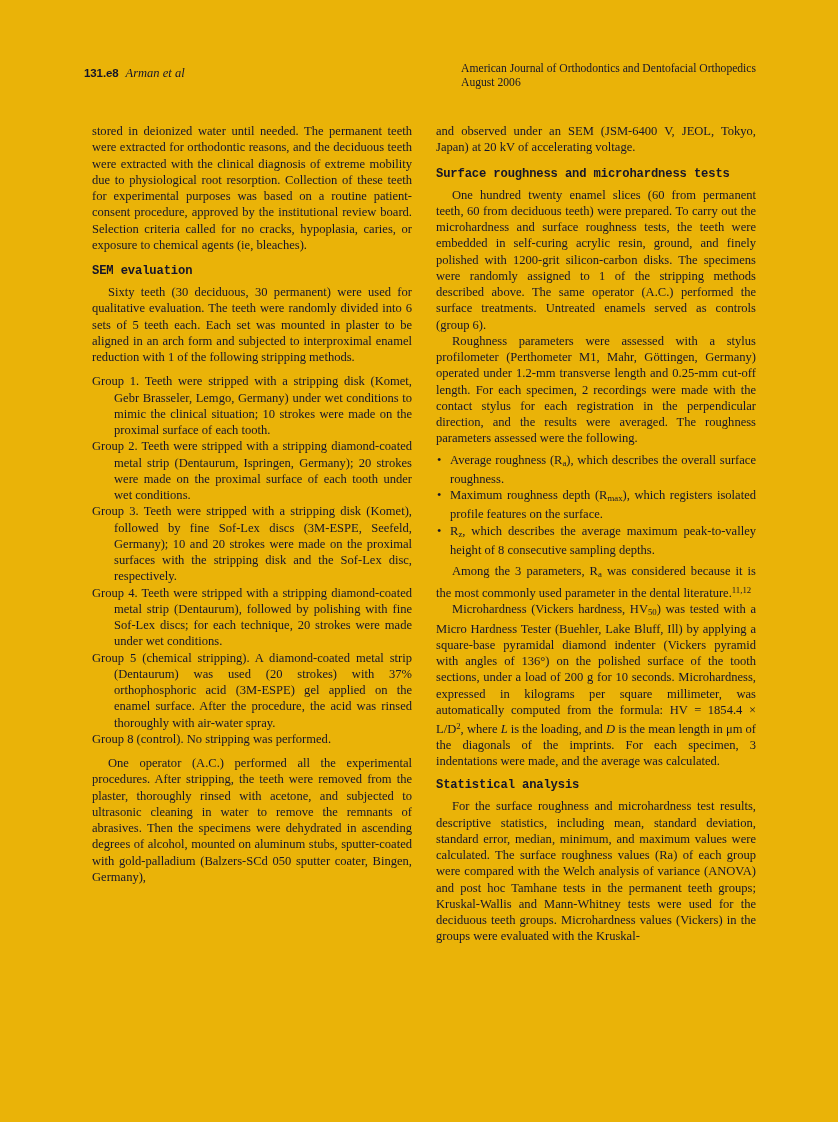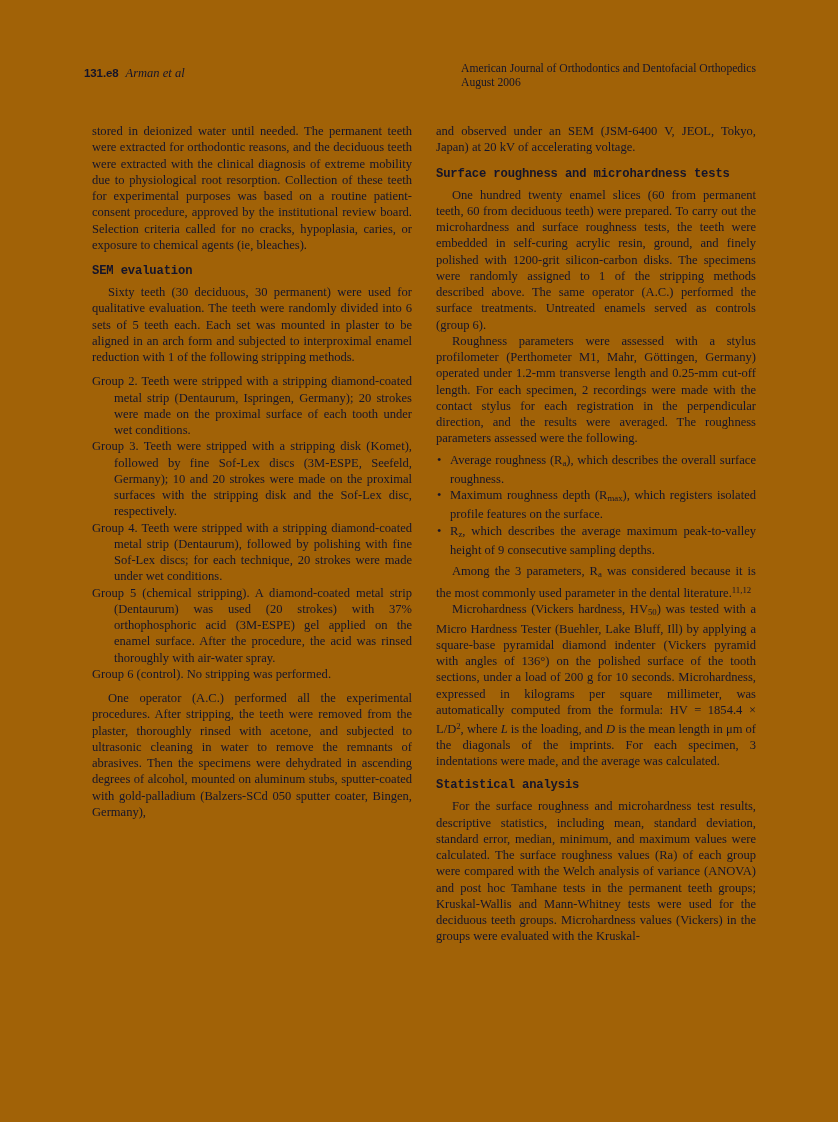--- a/index.html
+++ b/index.html
@@ -4,21 +4,21 @@
 <style>
   html, body {
     margin: 0;
     padding: 0;
     background: #ffffff;
   }
   .page {
     position: relative;
     width: 838px;
     height: 1122px;
-    background: #a16207;
+    background: #eab308;
     overflow: hidden;
     font-family: "Liberation Serif", "DejaVu Serif", serif;
     color: #1a1a2e;
   }
 
   
   .running-head {
     position: absolute;
     left: 84px;
     top: 63px;
@@ -155,25 +155,26 @@
       <p class="noindent">stored in deionized water until needed. The permanent teeth were extracted for orthodontic reasons, and the deciduous teeth were extracted with the clinical diagnosis of extreme mobility due to physiological root resorption. Collection of these teeth for experimental purposes was based on a routine patient-consent procedure, approved by the institutional review board. Selection criteria called for no cracks, hypoplasia, caries, or exposure to chemical agents (ie, bleaches).</p>
 
 
       <h2 class="sec">SEM evaluation</h2>
 
       <p class="indent">Sixty teeth (30 deciduous, 30 permanent) were used for qualitative evaluation. The teeth were randomly divided into 6 sets of 5 teeth each. Each set was mounted in plaster to be aligned in an arch form and subjected to interproximal enamel reduction with 1 of the following stripping methods.</p>
 
       <div class="gap-para"></div>
 
       <ul class="grouplist">
+        <li>Group 1. Teeth were stripped with a stripping disk (Komet, Gebr Brasseler, Lemgo, Germany) under wet conditions to mimic the clinical situation; 10 strokes were made on the proximal surface of each tooth.</li>
         <li>Group 2. Teeth were stripped with a stripping diamond-coated metal strip (Dentaurum, Ispringen, Germany); 20 strokes were made on the proximal surface of each tooth under wet conditions.</li>
         <li>Group 3. Teeth were stripped with a stripping disk (Komet), followed by fine Sof-Lex discs (3M-ESPE, Seefeld, Germany); 10 and 20 strokes were made on the proximal surfaces with the stripping disk and the Sof-Lex disc, respectively.</li>
         <li>Group 4. Teeth were stripped with a stripping diamond-coated metal strip (Dentaurum), followed by polishing with fine Sof-Lex discs; for each technique, 20 strokes were made under wet conditions.</li>
         <li>Group 5 (chemical stripping). A diamond-coated metal strip (Dentaurum) was used (20 strokes) with 37% orthophosphoric acid (3M-ESPE) gel applied on the enamel surface. After the procedure, the acid was rinsed thoroughly with air-water spray.</li>
-        <li>Group 6 (control). No stripping was performed.</li>
+        <li>Group 8 (control). No stripping was performed.</li>
       </ul>
 
       <div class="gap-para"></div>
 
       <p class="indent">One operator (A.C.) performed all the experimental procedures. After stripping, the teeth were removed from the plaster, thoroughly rinsed with acetone, and subjected to ultrasonic cleaning in water to remove the remnants of abrasives. Then the specimens were dehydrated in ascending degrees of alcohol, mounted on aluminum stubs, sputter-coated with gold-palladium (Balzers-SCd 050 sputter coater, Bingen, Germany),</p>
     </div>
 
     <div class="col col-right">
 
       <p class="noindent">and observed under an SEM (JSM-6400 V, JEOL, Tokyo, Japan) at 20 kV of accelerating voltage.</p>
@@ -187,21 +188,21 @@
       <div class="gap-small"></div>
 
       <ul class="bullets">
         <li>
           <span class="bullet-dot">•</span><span>Average roughness (R</span><sub>a</sub><span>), which describes the overall surface roughness.</span>
         </li>
         <li>
           <span class="bullet-dot">•</span><span>Maximum roughness depth (R</span><sub>max</sub><span>), which registers isolated profile features on the surface.</span>
         </li>
         <li>
-          <span class="bullet-dot">•</span><span>R</span><sub>z</sub><span>, which describes the average maximum peak-to-valley height of 9 consecutive sampling depths.</span>
+          <span class="bullet-dot">•</span><span>R</span><sub>z</sub><span>, which describes the average maximum peak-to-valley height of 8 consecutive sampling depths.</span>
         </li>
       </ul>
 
       <div class="gap-small"></div>
 
       <p class="indent blk"><span>Among the 3 parameters, R</span><sub>a</sub><span> was considered because it is the most commonly used parameter in the dental literature.</span><sup>11,12</sup></p>
 
       <p class="indent blk"><span>Microhardness (Vickers hardness, HV</span><sub>50</sub><span>) was tested with a Micro Hardness Tester (Buehler, Lake Bluff, Ill) by applying a square-base pyramidal diamond indenter (Vickers pyramid with angles of 136°) on the polished surface of the tooth sections, under a load of 200 g for 10 seconds. Microhardness, expressed in kilograms per square millimeter, was automatically computed from the formula: HV = 1854.4 × L/D</span><sup>2</sup><span>, where </span><span class="ital">L</span><span> is the loading, and </span><span class="ital">D</span><span> is the mean length in μm of the diagonals of the imprints. For each specimen, 3 indentations were made, and the average was calculated.</span></p>
 
       <h2 class="sec tight">Statistical analysis</h2>

